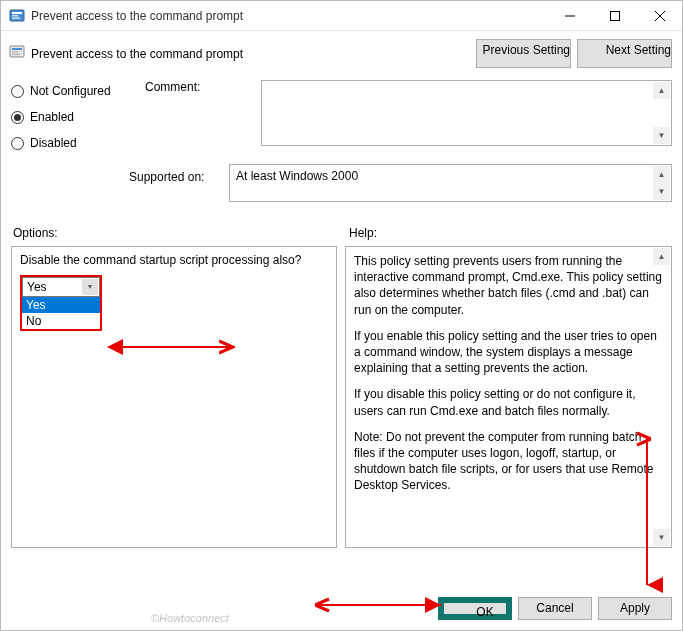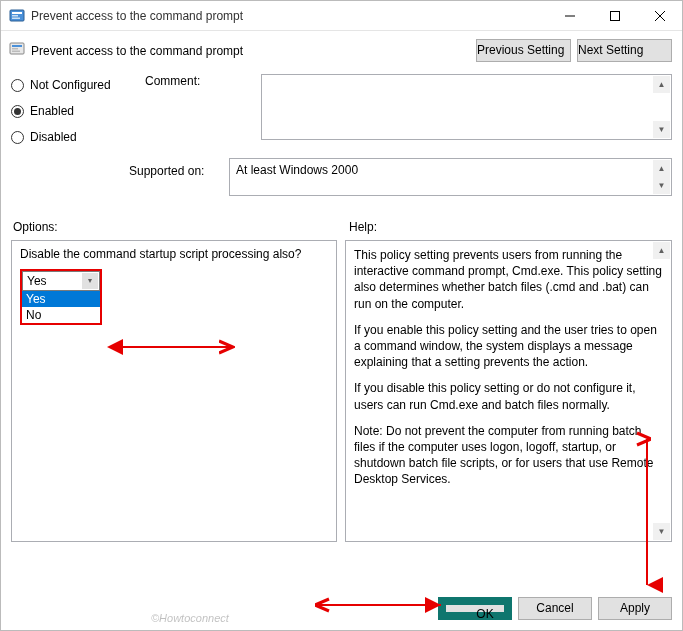--- a/index.html
+++ b/index.html
@@ -43,25 +43,25 @@
     align-items: center;
     padding: 8px 10px 8px 8px;
   }
   .header-row .hlabel {
     display: flex; align-items: center;
     gap: 6px;
     flex: 1;
   }
   .hbtn {
     min-width: 95px;
-    height: 23px;
+    height: 29px;
     border: 1px solid #adadad;
     background: #e1e1e1;
     margin-left: 6px;
-    text-align: left;
+    text-align: right;
     line-height: 21px;
     font-size: 12px;
   }
   
   .config-area {
     display: flex;
     padding: 4px 10px 0 10px;
     gap: 16px;
   }
   .radios {
@@ -189,21 +189,21 @@
     position: absolute;
     bottom: 10px; right: 10px;
     display: flex; gap: 6px;
   }
   .fbtn {
     width: 74px; height: 23px;
     border: 1px solid #adadad;
     background: #e1e1e1;
     text-align: center; line-height: 21px;
   }
-  .fbtn.primary { border: 8px solid #0f766e; line-height: 19px; padding-left: 20px; }
+  .fbtn.primary { border: 6px solid #0f766e; line-height: 19px; padding-left: 20px; }
   
   .watermark {
     position: absolute;
     bottom: 6px; left: 150px;
     color: rgba(0,0,0,0.25);
     font-size: 11px;
     font-style: italic;
   }
   
   .annot { position: absolute; pointer-events: none; }

